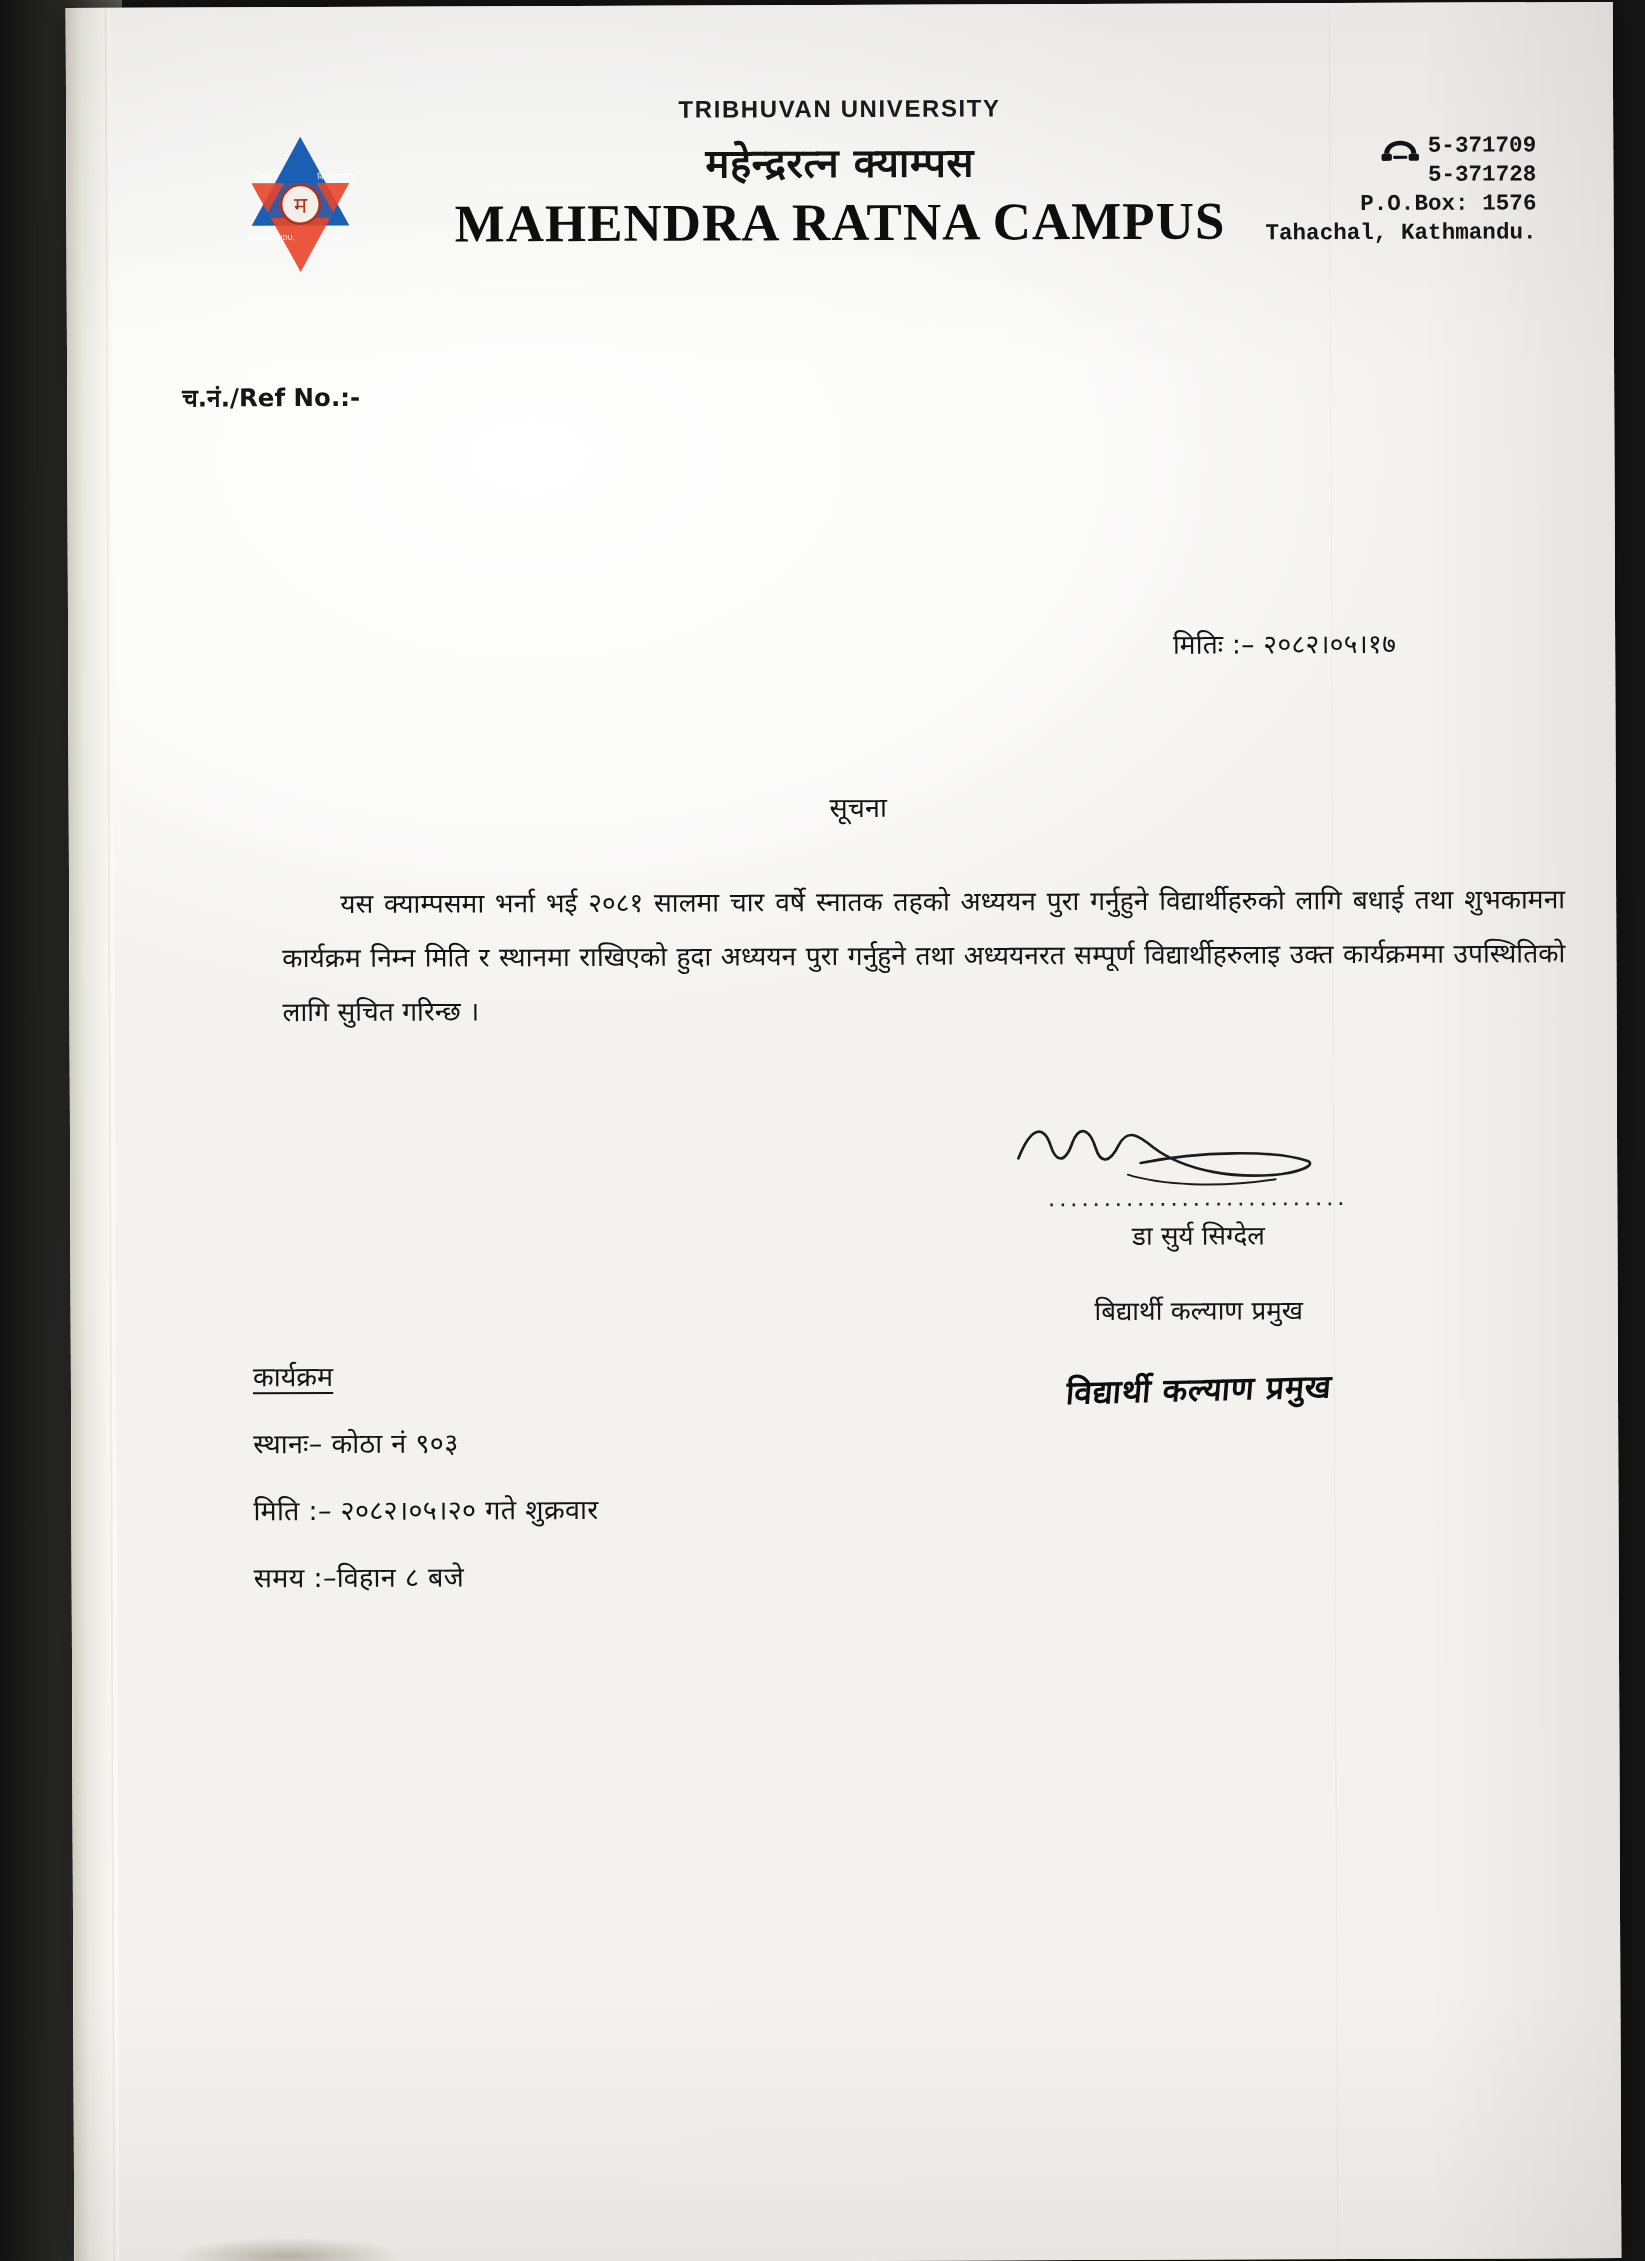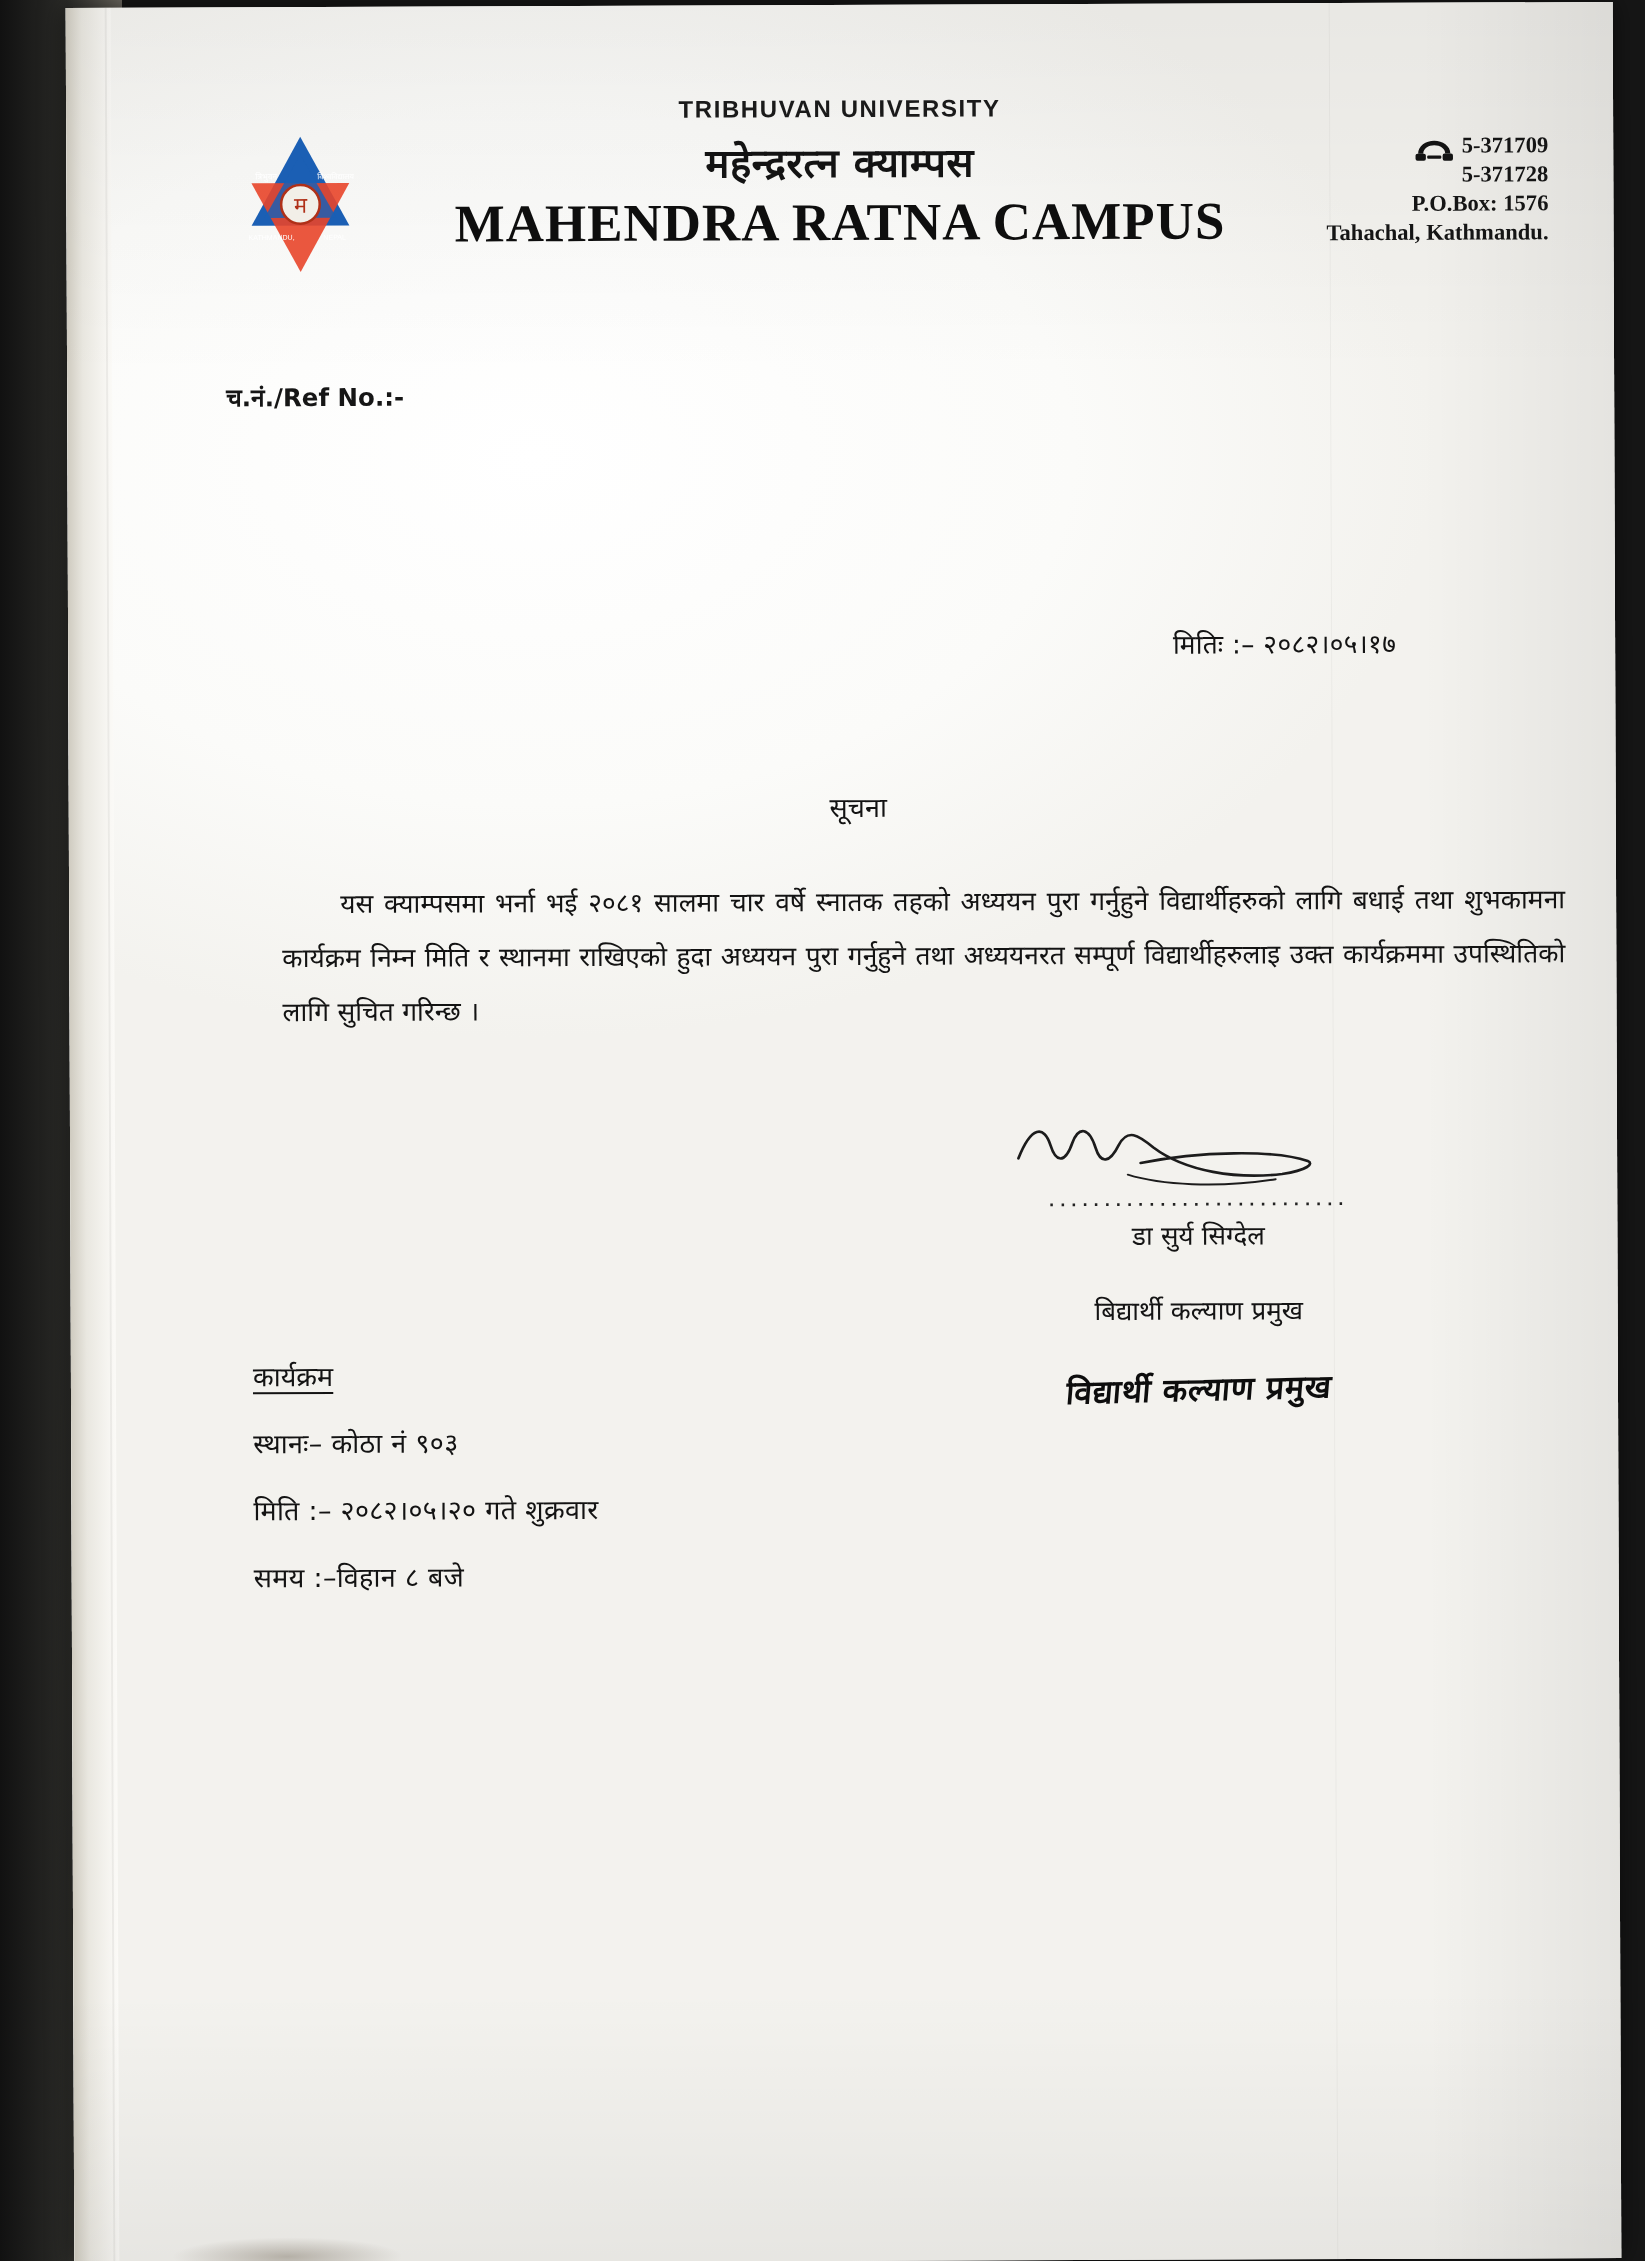--- a/index.html
+++ b/index.html
@@ -121,28 +121,28 @@
     left: 160px;
     top: 64px;
     width: 148px;
     height: 148px;
   }
   .logo svg { display:block; }
 
   
   .contact {
     position: absolute;
-    right: 65px;
+    right: 77px;
     top: 71px;
     text-align: right;
     font-size: 22.6px;
     line-height: 1.28;
     color: #151515;
     font-weight: bold;
-    font-family: Liberation Serif, serif;
+    font-family: Liberation Mono, monospace;
   }
   .contact .phone-row {
     display: flex;
     align-items: flex-start;
     justify-content: flex-end;
     gap: 7.7px;
   }
   .phone-icon {
     width: 40px; height: 26px;
     display:inline-block;
@@ -151,21 +151,20 @@
   .contact .nums { text-align: left; }
 
   .ref-no {
     position: absolute;
     left: 115px;
     top: 373px;
     font-size: 24.5px;
     font-weight: bold;
     color: #161616;
     font-family: "DejaVu Sans", sans-serif;
-    margin-left: 44px;
   }
 
   
   .date-line {
     position: absolute;
     right: 219px;
     top: 622px;
     font-size: 26.4px;
     color: #131313;
     font-family: "DejaVu Sans", sans-serif;

